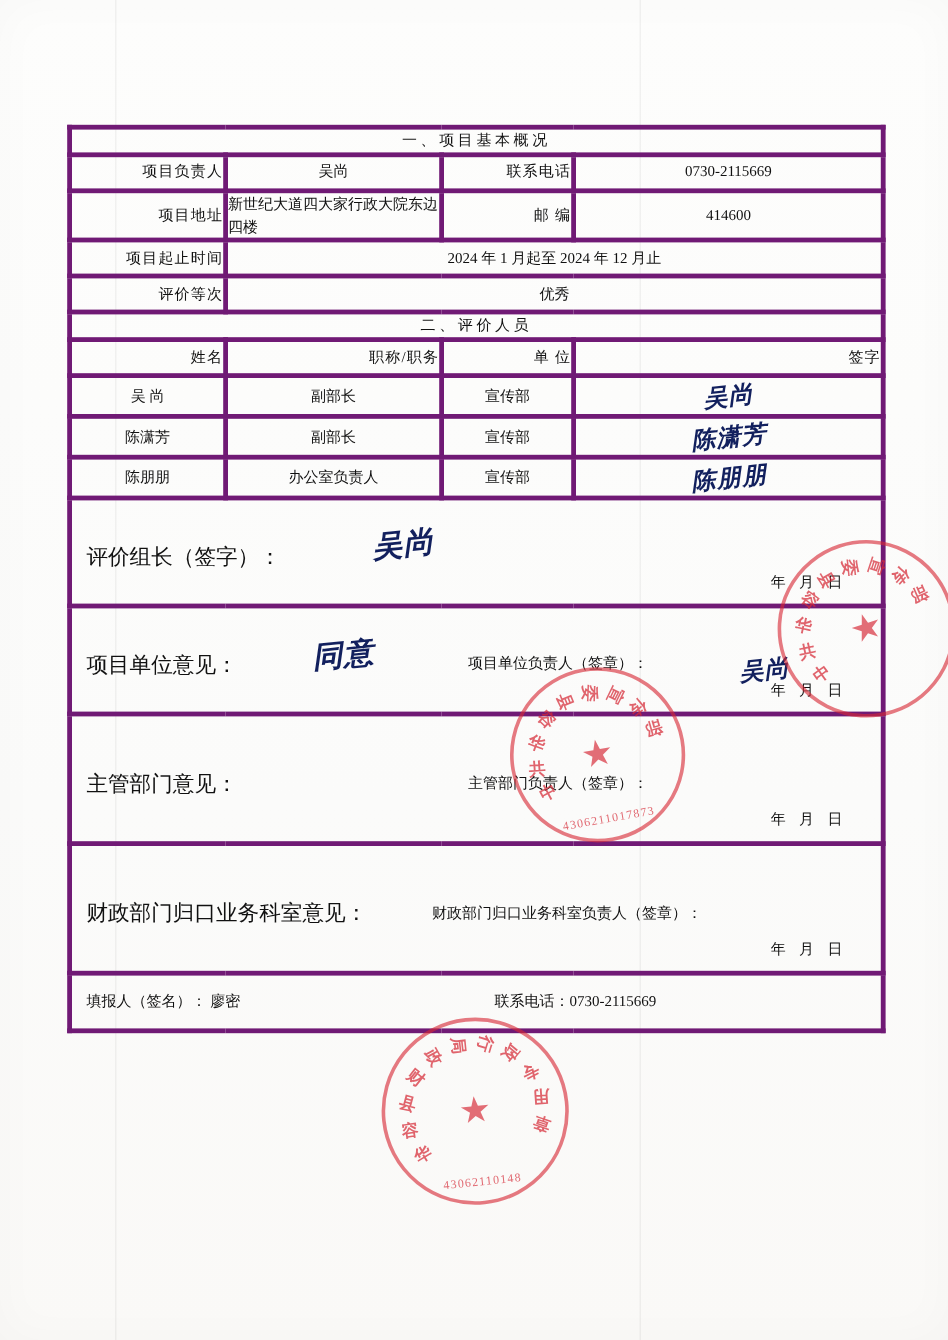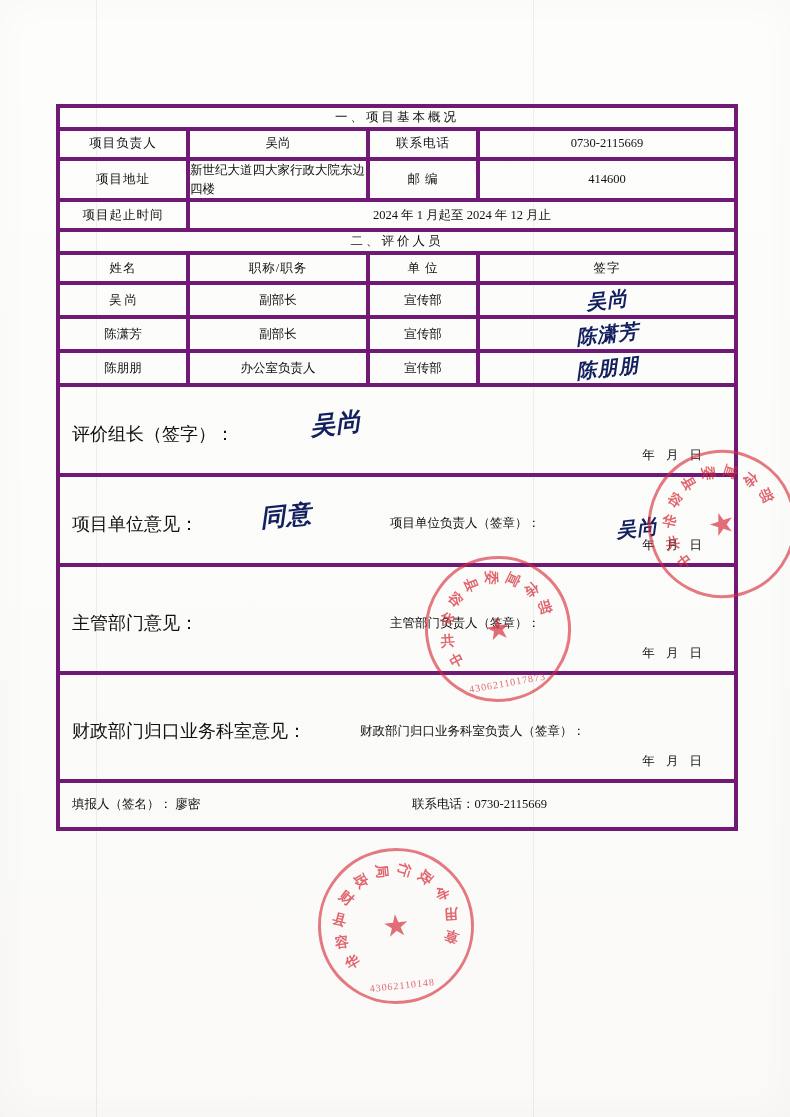--- a/index.html
+++ b/index.html
@@ -51,21 +51,21 @@
   }
   .center { text-align: center; }
   .section-title {
     text-align: center;
     font-size: 14.5px;
     letter-spacing: 3px;
     padding: 9px 0 10px 0;
     font-weight: 500;
   }
   .label {
-    text-align: center;
+    text-align: right;
     letter-spacing: 1px;
   }
   .value-c {
     text-align: center;
   }
   .value-l {
     text-align: center;
     padding-left: 14px;
   }
   .row-h {
@@ -206,20 +206,24 @@
       </tr>
       <tr>
         <td class="cell label">项目地址</td>
         <td class="addr">新世纪大道四大家行政大院东边四楼</td>
         <td class="cell label">邮  编</td>
         <td class="cell value-c">414600</td>
       </tr>
       <tr class="row-h">
         <td class="cell label">项目起止时间</td>
         <td colspan="3" class="cell value-l">2024 年 1 月起至 2024 年 12 月止</td>
+      </tr>
+      <tr class="row-h">
+        <td class="cell label">评价等次</td>
+        <td colspan="3" class="cell value-c">优秀</td>
       </tr>
       <tr>
         <td colspan="4" class="section-title">二、评价人员</td>
       </tr>
       <tr class="row-h">
         <td class="cell label">姓名</td>
         <td class="cell label">职称/职务</td>
         <td class="cell label">单    位</td>
         <td class="cell label">签字</td>
       </tr>

